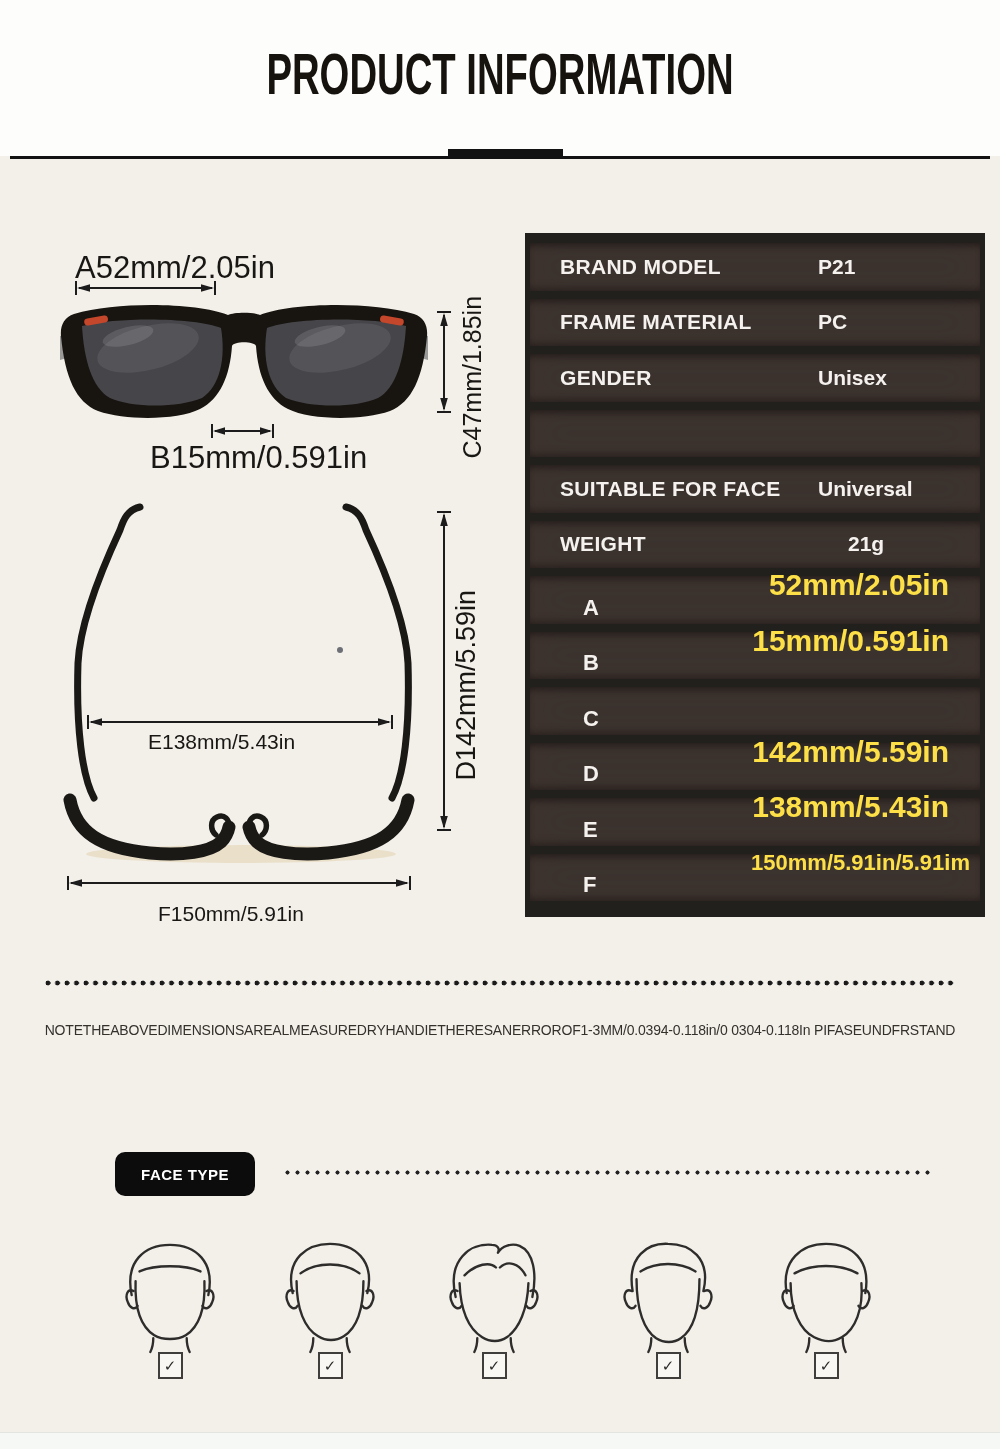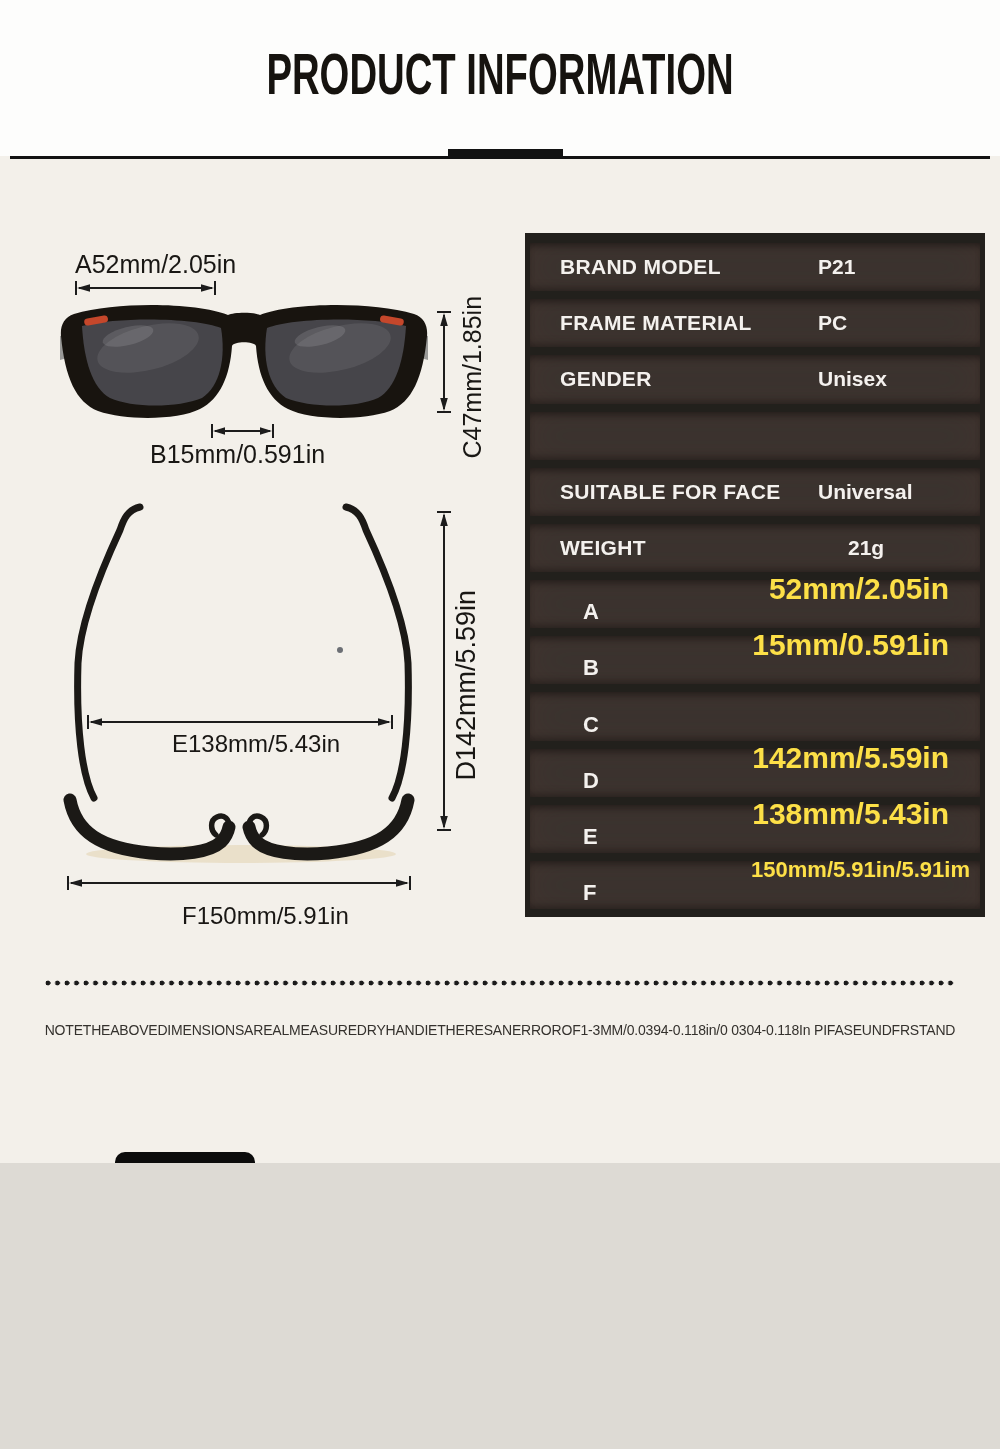--- a/index.html
+++ b/index.html
@@ -1,33 +1,33 @@
 <!DOCTYPE html>
 <html><head>
 <meta charset="utf-8">
 <style>
   html,body{margin:0;padding:0;}
   body{font-family:"Liberation Sans", sans-serif; background:#dddad4;}
-  #canvas{position:relative;width:1000px;height:1163px;margin:0 auto;background:#f3f0ea;overflow:hidden;}
+  #canvas{position:relative;width:1000px;height:1449px;margin:0 auto;background:#f3f0ea;overflow:hidden;}
   .top-band{position:absolute;top:0;left:0;right:0;height:156px;background:#fdfdfc;}
   .title{position:absolute;top:40px;left:50%;transform:translateX(-50%) scaleX(0.66);white-space:nowrap;
          font-size:58px;font-weight:bold;color:#16130f;}
   .rule{position:absolute;top:156px;left:10px;right:10px;height:3px;background:#121212;}
   .rule-thick{position:absolute;top:149px;left:448px;width:115px;height:10px;background:#121212;}
 
   
-  .dlabel{position:absolute;font-size:25px;color:#191714;white-space:nowrap;}
-  .dlabel.big{font-size:24px;margin-left:24px;}
+  .dlabel{position:absolute;font-size:31px;color:#191714;white-space:nowrap;}
+  .dlabel.big{font-size:21px;}
   .vlabel{position:absolute;transform:rotate(-90deg);white-space:nowrap;text-align:center;color:#191714;}
   .arrow{position:absolute;}
   .photo{position:absolute;}
 
   
   .spec-table{position:absolute;left:525px;top:233px;width:460px;height:684px;background:#22201c;
-              display:flex;flex-direction:column;gap:8px;padding:10px 5px 8px 5px;box-sizing:border-box;}
+              display:flex;flex-direction:column;gap:8px;padding:10px 5px 16px 5px;box-sizing:border-box;}
   .row{position:relative;flex:1;background:#3a332f;color:#f4f1ee;
        box-shadow:inset 0 7px 9px -5px rgba(0,0,0,.5), inset 0 -7px 9px -5px rgba(0,0,0,.4), inset 0 0 34px rgba(96,56,44,.22);}
   .row .label{position:absolute;left:30px;top:50%;transform:translateY(-50%);font-weight:bold;font-size:21px;letter-spacing:.3px;}
   .row .value{position:absolute;left:288px;top:50%;transform:translateY(-50%);font-size:21px;font-weight:700;}
   .row.spec-center .value{left:318px;}
   .row.dim .label{left:53px;top:auto;bottom:3px;transform:none;font-size:22px;}
   .row.dim .value{left:auto;right:31px;top:-8px;transform:none;font-size:30px;color:#fde047;}
   .row.dim-small .value{right:10px;top:-4px;font-size:22px;}
 
   

